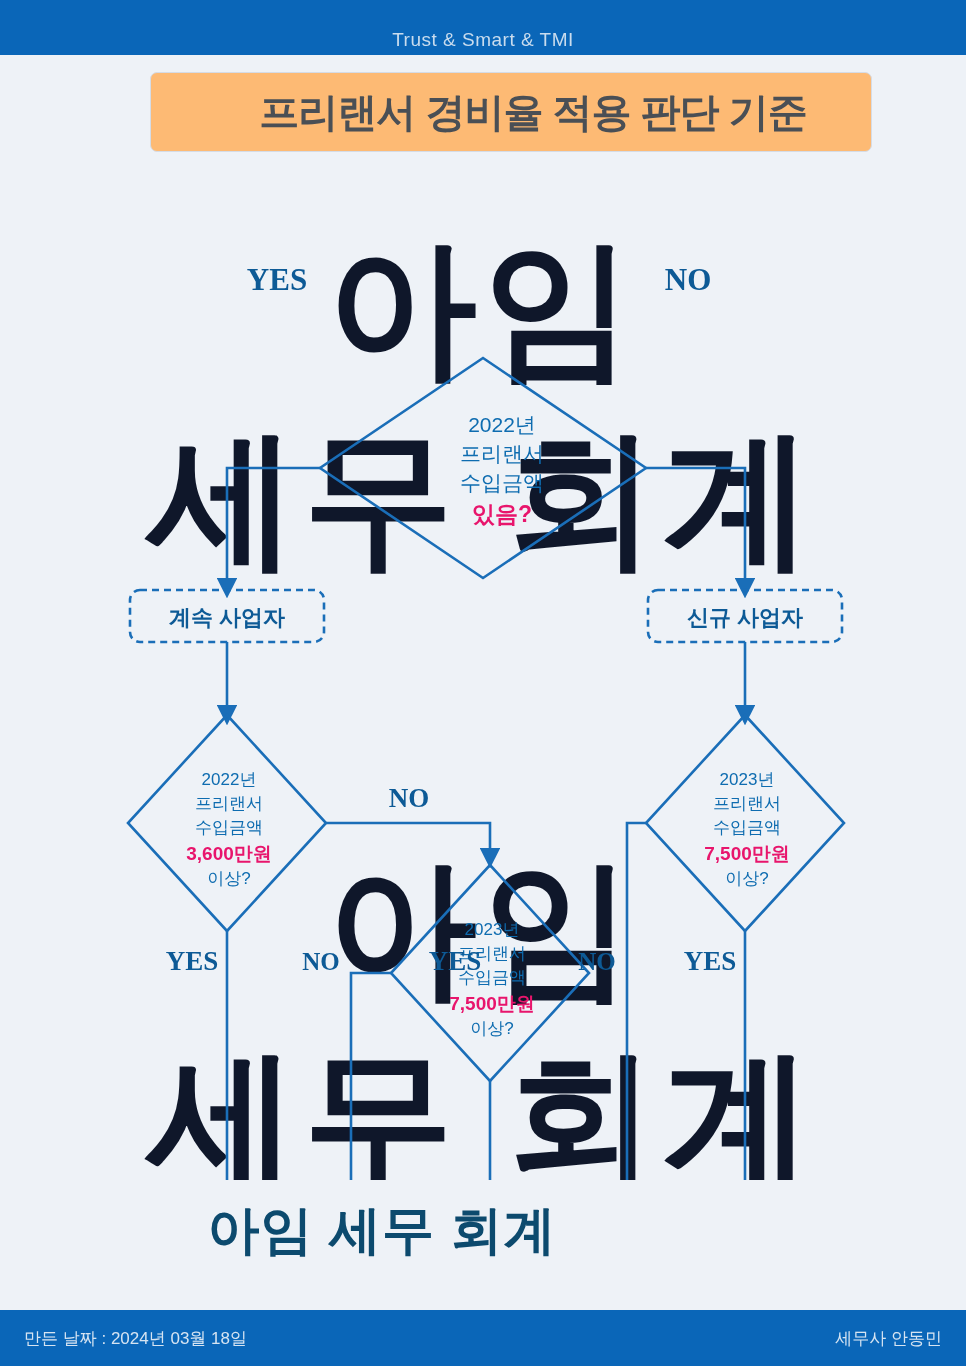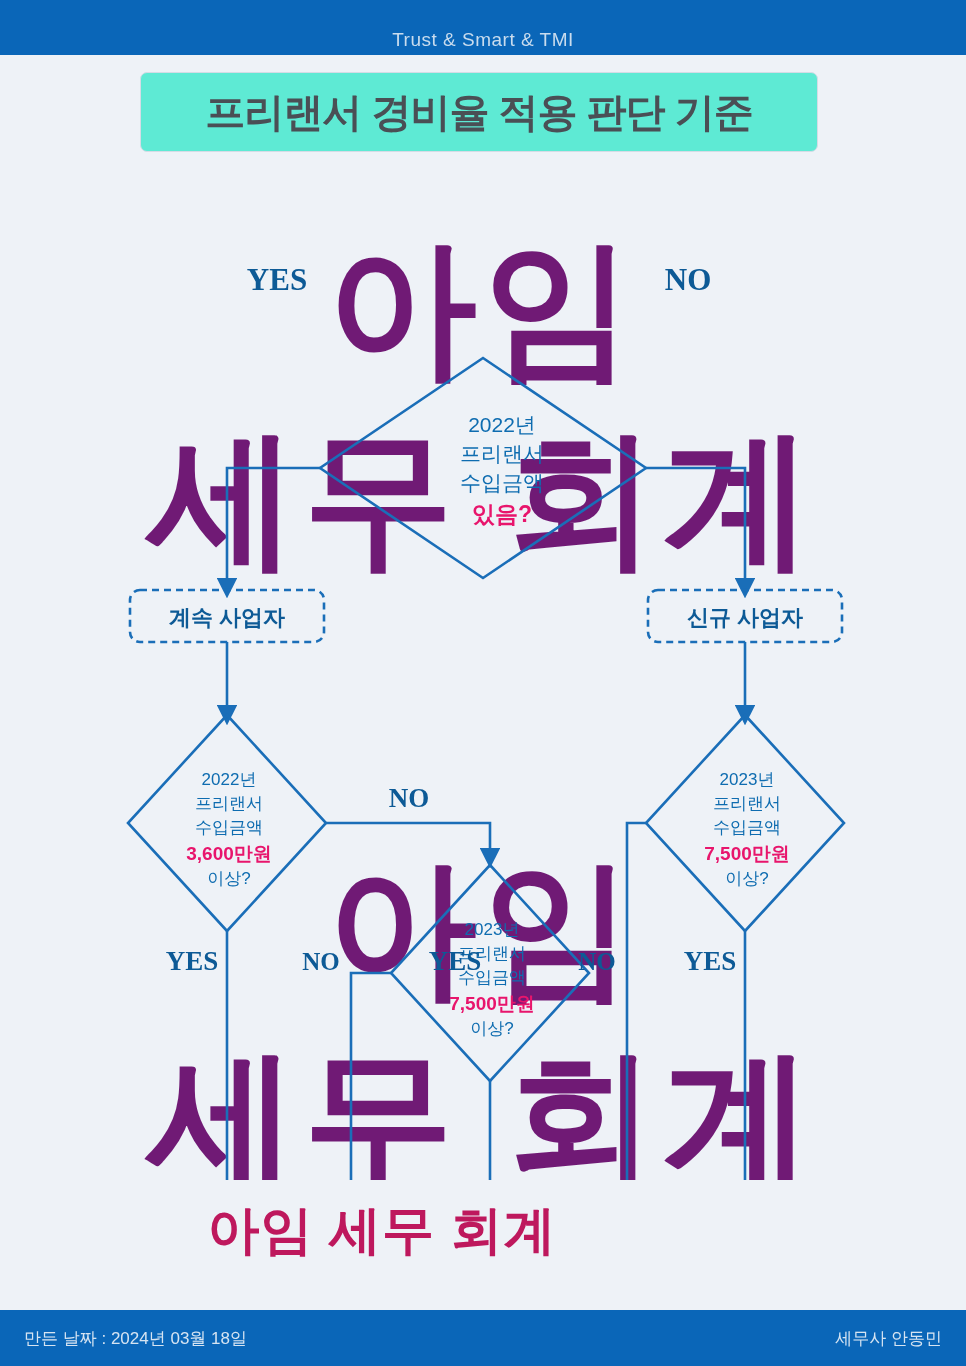--- a/index.html
+++ b/index.html
@@ -15,50 +15,50 @@
   .topbar{
     position:absolute;left:0;top:0;width:966px;height:55px;
     background:#0a66b8;display:flex;align-items:center;justify-content:center;
   }
   .topbar-text{
     color:#c9dcee;font-size:19px;letter-spacing:.5px;font-weight:400;margin-top:24px;
   }
 
   
   .title-plate{
-    position:absolute;left:140px;top:72px;width:676px;height:78px;
-    background:#5eead4;border:1px solid #d5dce6;border-radius:7px;
-    display:flex;align-items:center;justify-content:center;
+    position:absolute;left:150px;top:72px;width:676px;height:78px;
+    background:#fdba74;border:1px solid #d5dce6;border-radius:7px;
+    display:flex;align-items:center;justify-content:center;padding-left:44px;
   }
   .title-plate-text{
     color:#4a4f55;font-size:40px;font-weight:bold;letter-spacing:-1px;
   }
 
   
   .watermark{
     position:absolute;left:0;top:170px;width:966px;height:1010px;
     pointer-events:none;overflow:hidden;
   }
   .wm-line{
     position:absolute;width:966px;text-align:center;
-    color:#701a75;font-weight:bold;white-space:nowrap;
+    color:#0f172a;font-weight:bold;white-space:nowrap;
     letter-spacing:6px;
   }
   .wm1{top:40px;font-size:150px;}
   .wm2{top:230px;font-size:150px;}
   .wm3{top:660px;font-size:150px;}
   .wm4{top:850px;font-size:150px;}
 
   
   .flow{position:absolute;left:0;top:170px;width:966px;height:1010px;}
 
   
   .brand{
     position:absolute;left:0;top:1196px;width:764px;text-align:center;
-    color:#be185d;font-size:52px;font-weight:bold;letter-spacing:1px;
+    color:#0c4a6e;font-size:52px;font-weight:bold;letter-spacing:1px;
   }
 
   
   .footer{
     position:absolute;left:0;bottom:0;width:966px;height:56px;
     background:#0a66b8;display:flex;align-items:center;
     justify-content:space-between;box-sizing:border-box;padding:16px 24px;
   }
   .footer-text{color:#d6e4f2;font-size:17px;}
 </style>

